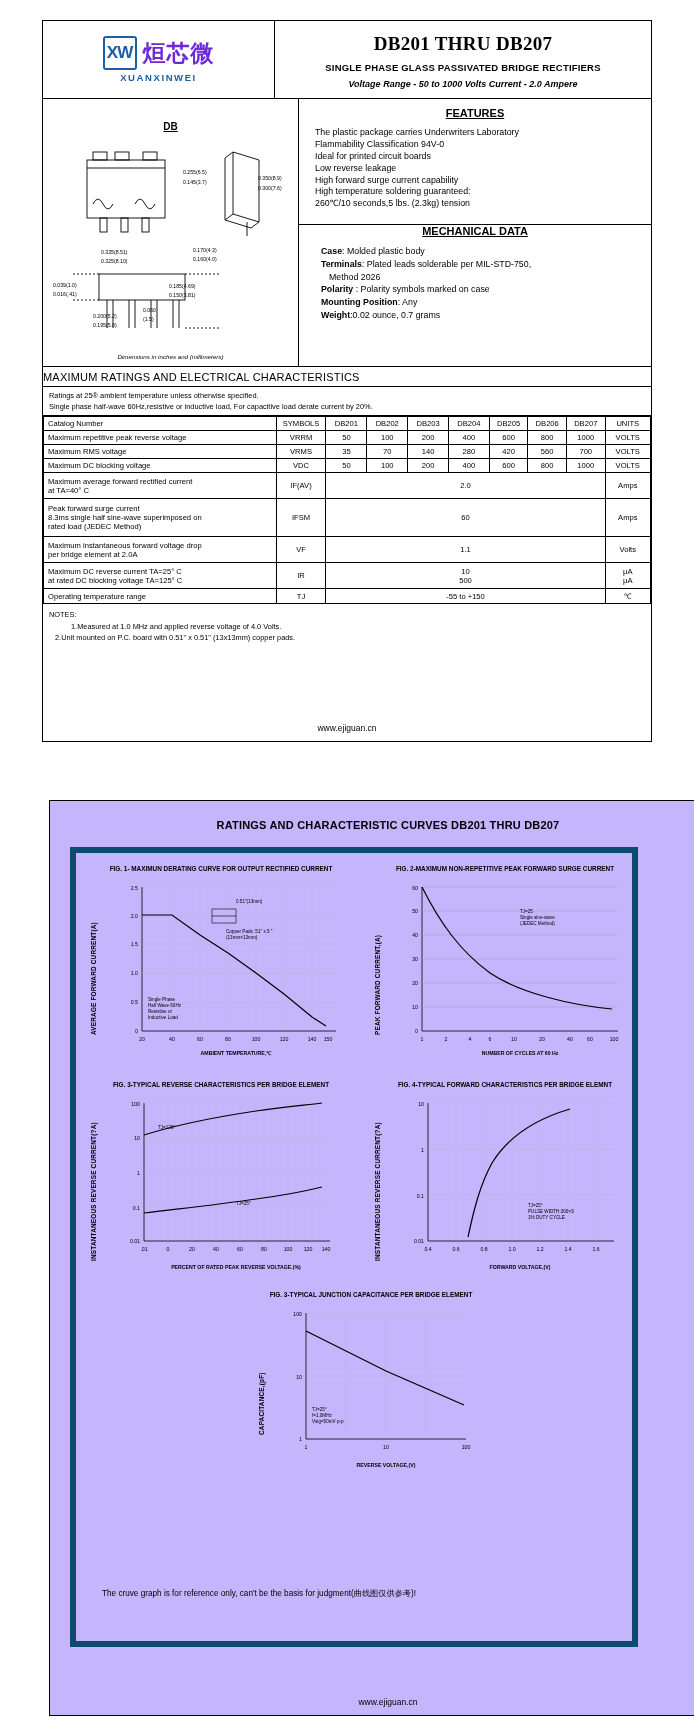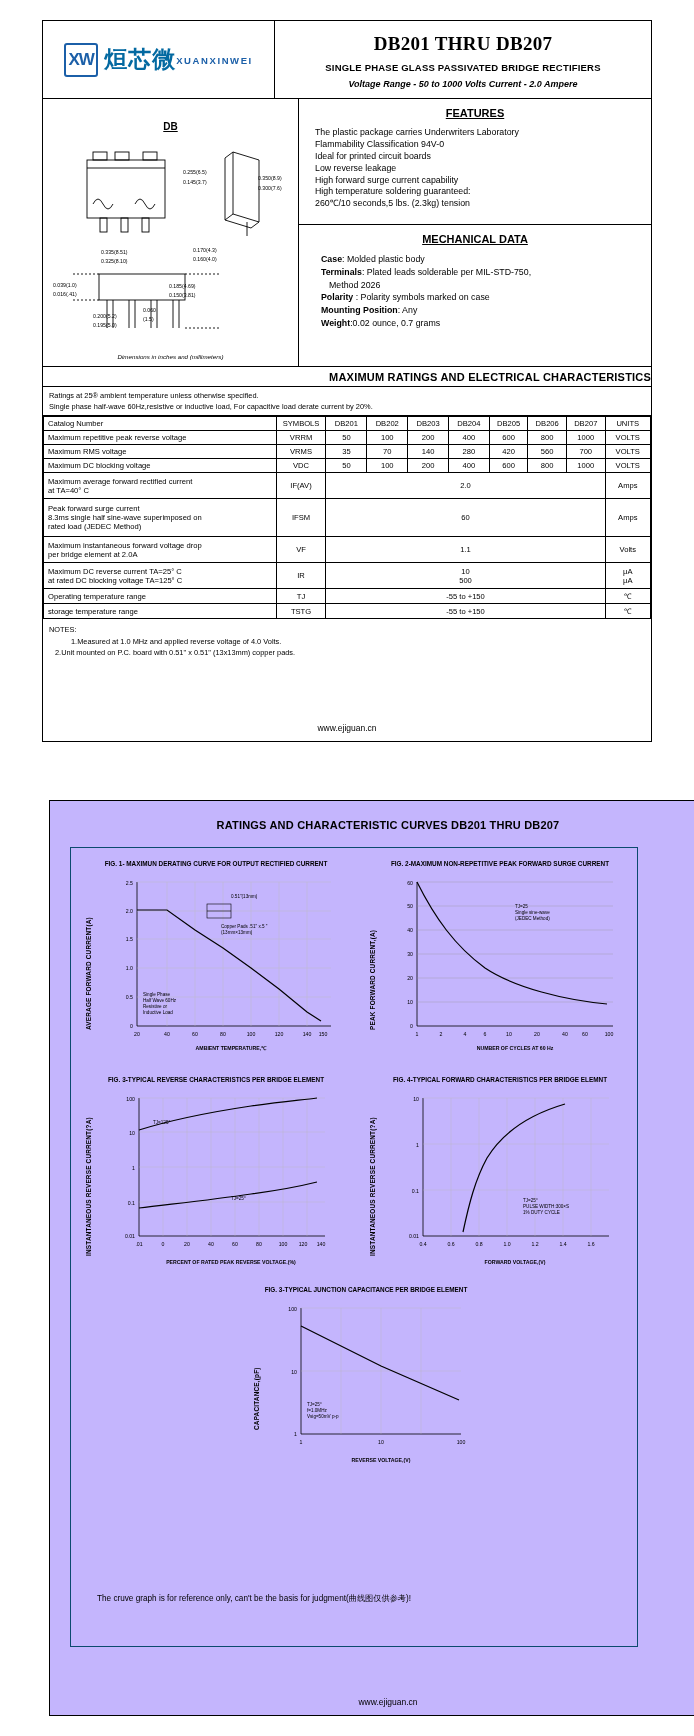--- a/index.html
+++ b/index.html
@@ -28,36 +28,36 @@
     display:flex;
     height:78px;
     border-bottom:1px solid #000;
   }
   .hdr-logo {
     width:232px;
     border-right:1px solid #000;
     display:flex;
     align-items:center;
     justify-content:center;
-    flex-direction:row;
+    flex-direction:column;
   }
   .logo-row { display:flex; align-items:center; gap:6px; }
   .logo-mark {
     width:34px; height:34px;
     border:2px solid #1b5fa8;
     border-radius:3px;
     position:relative;
     display:flex; align-items:center; justify-content:center;
     color:#1b5fa8;
     font-weight:bold;
     font-size:17px;
     letter-spacing:-1px;
   }
   .logo-cn {
-    color:#0369a1;
+    color:#6d28d9;
     font-size:23px;
     font-weight:bold;
     font-family:"DejaVu Sans", sans-serif;
     letter-spacing:1px;
   }
   .logo-en {
     color:#1b5fa8;
     font-size:9.5px;
     letter-spacing:1.6px;
     margin-top:2px;
@@ -83,30 +83,30 @@
   }
   .mid-left {
     width:256px;
     border-right:1px solid #000;
     position:relative;
   }
   .mid-right { flex:1; position:relative; }
   .feat-title { text-align:center; font-weight:bold; font-size:11px; margin-top:8px; text-decoration:underline; }
   .feat-list { margin:8px 0 0 16px; line-height:1.35; font-size:8.8px; }
   .divider { border-top:1px solid #000; margin-top:14px; }
-  .mech-title { text-align:center; font-weight:bold; font-size:11px; margin-top:8px; text-decoration:underline; }
+  .mech-title { text-align:center; font-weight:bold; font-size:11px; text-decoration:underline; }
   .mech-list { margin:8px 0 0 22px; line-height:1.45; font-size:8.8px; }
   .mech-list b { font-weight:bold; }
 
   .db-label { text-align:center; font-weight:bold; font-size:10px; text-decoration:underline; margin-top:22px;}
   .dim-note { position:absolute; bottom:6px; width:100%; text-align:center; font-size:6.2px; font-style:italic; }
 
   .maxr {
-    text-align:right;
-    font-weight:bold;
+    text-align:left;
+    font-weight:normal;
     font-size:11px;
     padding:4px 0 3px;
     border-bottom:1px solid #000;
     letter-spacing:.2px;
   }
   .ratings-note {
     font-size:7.4px;
     padding:4px 6px 3px;
     line-height:1.45;
     border-bottom:1px solid #000;
@@ -149,21 +149,21 @@
     text-align:center;
     font-weight:bold;
     font-size:11px;
     padding-top:18px;
     letter-spacing:.2px;
   }
   .curvebox {
     position:absolute;
     left:20px; top:46px;
     width:568px; height:800px;
-    border:1px solid #0c4a6e;
+    border:6px solid #0c4a6e;
   }
   .fig-cap {
     text-align:center;
     font-size:6.4px;
     font-weight:bold;
     line-height:1.3;
   }
   .axis-y {
     position:absolute;
     writing-mode:vertical-rl;
@@ -400,26 +400,20 @@
 μA</td>
       </tr>
 
       <tr>
         <td class="l">Operating temperature range</td>
         <td><span>TJ</span></td>
         <td colspan="7">-55 to +150</td>
         <td>℃</td>
       </tr>
 
-      <tr>
-        <td class="l">storage temperature range</td>
-        <td><span>TSTG</span></td>
-        <td colspan="7">-55 to +150</td>
-        <td>℃</td>
-      </tr>
     </tbody>
       </table>
 
     <div class="notes">
       <div>NOTES:</div>
       <div style="margin-left:22px">1.Measured at 1.0 MHz and applied reverse voltage of 4.0 Volts.</div>
       <div style="margin-left:6px">2.Unit mounted on P.C. board with 0.51"   x 0.51"  (13x13mm) copper pads.</div>
     </div>
 
     <div class="url">www.ejiguan.cn</div>

